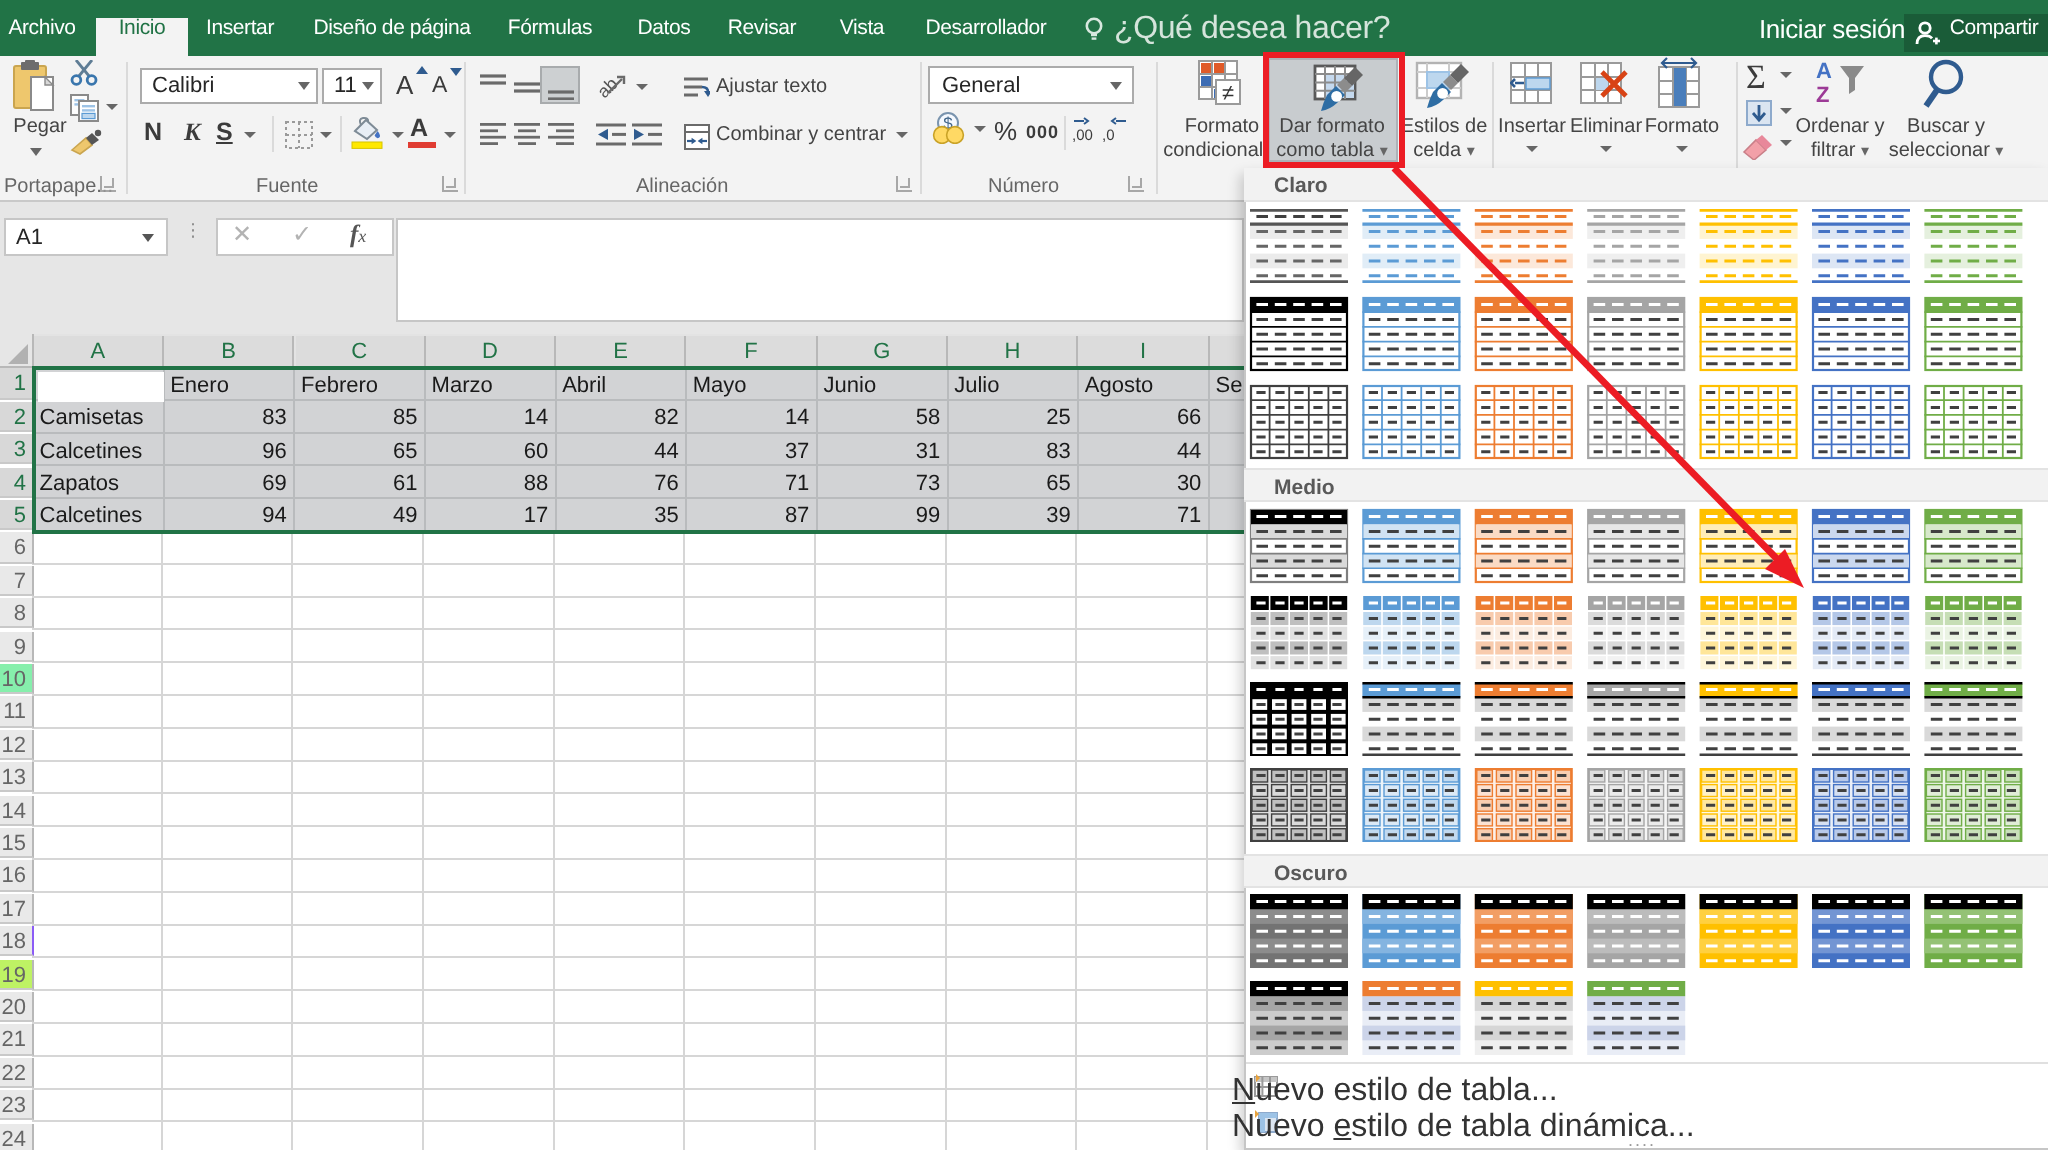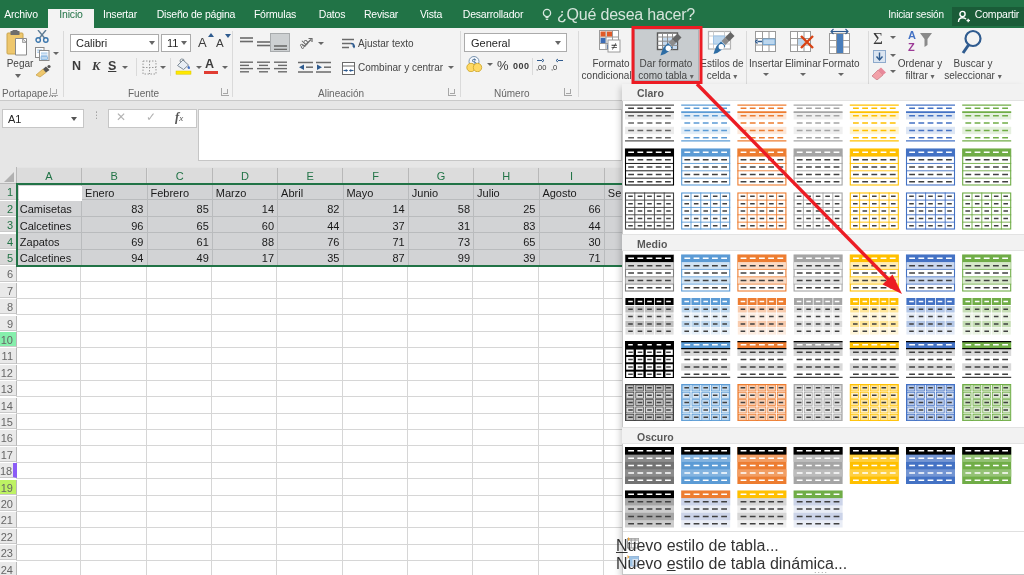--- a/index.html
+++ b/index.html
@@ -51,21 +51,21 @@
 <div class="rowhdr" style="top:299.1px;height:15.4px;line-height:16px;background:#e9e9e9;color:#666;border-right:1px solid #b8b8b8">8</div>
 <div class="rowhdr" style="top:315.5px;height:15.4px;line-height:16px;background:#e9e9e9;color:#666;border-right:1px solid #b8b8b8">9</div>
 <div class="rowhdr" style="top:331.9px;height:15.4px;line-height:16px;background:#86efac;color:#666;border-right:1px solid #b8b8b8">10</div>
 <div class="rowhdr" style="top:348.3px;height:15.4px;line-height:16px;background:#e9e9e9;color:#666;border-right:1px solid #b8b8b8">11</div>
 <div class="rowhdr" style="top:364.7px;height:15.4px;line-height:16px;background:#e9e9e9;color:#666;border-right:1px solid #b8b8b8">12</div>
 <div class="rowhdr" style="top:381.1px;height:15.4px;line-height:16px;background:#e9e9e9;color:#666;border-right:1px solid #b8b8b8">13</div>
 <div class="rowhdr" style="top:397.5px;height:15.4px;line-height:16px;background:#e9e9e9;color:#666;border-right:1px solid #b8b8b8">14</div>
 <div class="rowhdr" style="top:413.9px;height:15.4px;line-height:16px;background:#e9e9e9;color:#666;border-right:1px solid #b8b8b8">15</div>
 <div class="rowhdr" style="top:430.3px;height:15.4px;line-height:16px;background:#e9e9e9;color:#666;border-right:1px solid #b8b8b8">16</div>
 <div class="rowhdr" style="top:446.7px;height:15.4px;line-height:16px;background:#e9e9e9;color:#666;border-right:1px solid #b8b8b8">17</div>
-<div class="rowhdr" style="top:463.1px;height:15.4px;line-height:16px;background:#e9e9e9;color:#666;border-right:4px solid #8b5cf6">18</div>
+<div class="rowhdr" style="top:463.1px;height:15.4px;line-height:16px;background:#e9e9e9;color:#666;border-right:1px solid #8b5cf6">18</div>
 <div class="rowhdr" style="top:479.5px;height:15.4px;line-height:16px;background:#bef264;color:#666;border-right:1px solid #b8b8b8">19</div>
 <div class="rowhdr" style="top:495.9px;height:15.4px;line-height:16px;background:#e9e9e9;color:#666;border-right:1px solid #b8b8b8">20</div>
 <div class="rowhdr" style="top:512.3px;height:15.4px;line-height:16px;background:#e9e9e9;color:#666;border-right:1px solid #b8b8b8">21</div>
 <div class="rowhdr" style="top:528.7px;height:15.4px;line-height:16px;background:#e9e9e9;color:#666;border-right:1px solid #b8b8b8">22</div>
 <div class="rowhdr" style="top:545.1px;height:15.4px;line-height:16px;background:#e9e9e9;color:#666;border-right:1px solid #b8b8b8">23</div>
 <div class="rowhdr" style="top:561.5px;height:15.4px;line-height:16px;background:#e9e9e9;color:#666;border-right:1px solid #b8b8b8">24</div>
 <div class="abs" style="left:17px;top:184.3px;width:605px;height:82px;background:#d2d3d5;background-image:repeating-linear-gradient(to right,transparent 0,transparent 64.33px,#b9bbbd 64.33px,#b9bbbd 65.33px),repeating-linear-gradient(to bottom,transparent 0,transparent 15.4px,#b9bbbd 15.4px,#b9bbbd 16.4px)"></div>
 <div class="abs" style="left:19px;top:186px;width:62.5px;height:14.5px;background:#fff"></div>
 <div class="abs" style="left:16px;top:183.3px;width:606px;height:2px;background:#217346"></div>
 <div class="abs" style="left:16px;top:183.3px;width:2px;height:83px;background:#217346"></div>
@@ -133,21 +133,21 @@
 <div class="tab" style="left:272px;width:120px;">Datos</div>
 <div class="tab" style="left:321px;width:120px;">Revisar</div>
 <div class="tab" style="left:371px;width:120px;">Vista</div>
 <div class="tab" style="left:433px;width:120px;">Desarrollador</div>
 <svg style="position:absolute;left:541px;top:8px" width="12" height="13" viewBox="0 0 12 13">
       <circle cx="6" cy="5" r="3.6" fill="none" stroke="#d8e8df" stroke-width="1.3"></circle>
       <line x1="4.5" y1="9.5" x2="7.5" y2="9.5" stroke="#d8e8df" stroke-width="1.2"></line>
       <line x1="4.8" y1="11.3" x2="7.2" y2="11.3" stroke="#d8e8df" stroke-width="1.2"></line>
     </svg>
 <div class="tab" style="left:557px;width:170px;text-align:left;color:#d5e4db;font-size:16px">¿Qué desea hacer?</div>
-<div class="tab" style="left:871px;width:90px;font-size:10px">Iniciar sesión</div>
+<div class="tab" style="left:871px;width:90px;font-size:13px">Iniciar sesión</div>
 <div class="abs" style="left:952px;top:7px;width:72px;height:19px;background:#1a5c38"></div>
 <svg style="position:absolute;left:957px;top:10px" width="13" height="13" viewBox="0 0 13 13">
       <circle cx="5.5" cy="4" r="2.6" fill="none" stroke="#fff" stroke-width="1.4"></circle>
       <path d="M1.5 12 Q1.5 7.8 5.5 7.8 Q8 7.8 9 9.2" fill="none" stroke="#fff" stroke-width="1.4"></path>
       <line x1="9.5" y1="10.5" x2="13" y2="10.5" stroke="#fff" stroke-width="1.3"></line>
       <line x1="11.2" y1="8.8" x2="11.2" y2="12.2" stroke="#fff" stroke-width="1.3"></line>
     </svg>
 <div class="tab" style="left:966px;width:62px;font-size:10.5px;color:#fff">Compartir</div>
 <div class="abs" style="left:0;top:28px;width:1024px;height:73px;background:#f3f3f3;border-bottom:1px solid #c9c9c9"></div>
 <div class="sep" style="left:62.5px;top:31px;height:66px"></div>

